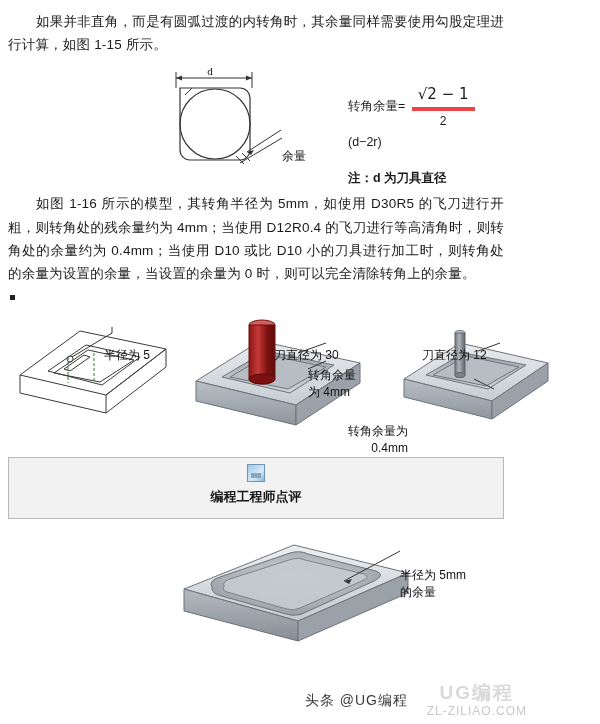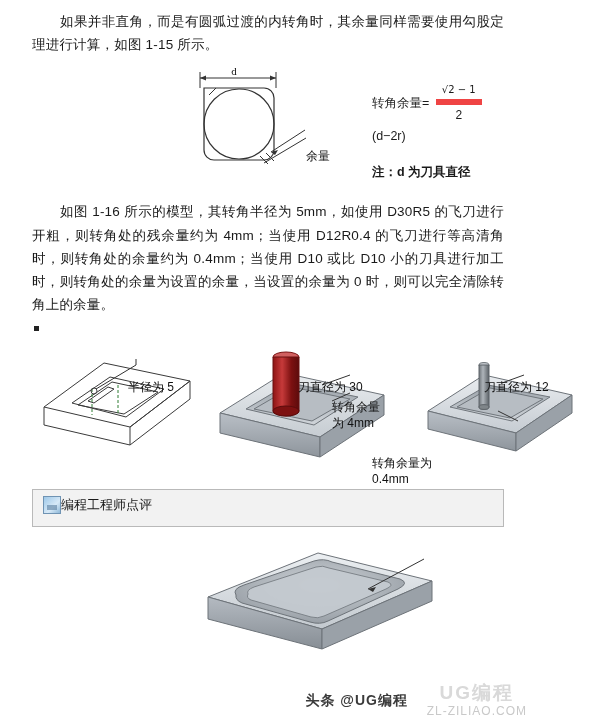--- a/index.html
+++ b/index.html
@@ -13,21 +13,21 @@
     font-family: "Liberation Sans", sans-serif;
     color: #1a1a1a;
     overflow: hidden;
     position: relative;
   }
   .page {
     position: relative;
     width: 528px;
     height: 724px;
     box-sizing: border-box;
-    padding: 10px 24px 0 32px;
+    padding: 10px 24px 0 8px;
   }
 
   
   .para {
     font-size: 13.5px;
     line-height: 1.72;
     text-align: justify;
     margin: 0 0 2px 0;
     letter-spacing: 0.2px;
   }
@@ -58,23 +58,23 @@
     line-height: 1.6;
   }
   .frac {
     display: inline-block;
     vertical-align: middle;
     text-align: center;
     margin: 0 3px;
   }
   .frac .num {
     display: block;
-    border-bottom: 6px solid #ef4444;
+    border-bottom: 4px solid #ef4444;
     padding: 0 6px 1px 6px;
-    font-size: 10px;
+    font-size: 15px;
   }
   .frac .den {
     display: block;
     padding-top: 1px;
     font-size: 12px;
   }
   .sqrt { font-family: "DejaVu Sans", sans-serif; }
   .formula-note { margin-top: 16px; font-size: 12.5px; font-weight: bold; }
 
   
@@ -95,23 +95,25 @@
   
   .tipbox {
     margin-top: 12px;
     border: 1px solid #b9b9b9;
     background: #f2f2f2;
     padding: 6px 10px 9px 10px;
   }
   .tip-head {
     display: flex;
     align-items: center;
+    gap: 6px;
     font-size: 13px;
-    font-weight: normal;
+    font-weight: bold;
     margin-bottom: 3px;
+    flex-direction: column;
   }
   .tip-icon {
     width: 16px; height: 16px;
     flex: none;
     background: linear-gradient(135deg,#9ec8e8 0%, #d7e9f7 60%, #8fb8d8 100%);
     border: 1px solid #6f93b3;
     position: relative;
   }
   .tip-icon:after {
     content: "";
@@ -140,21 +142,20 @@
     position: absolute;
     left: 0; right: 0; bottom: 4px;
     height: 34px;
   }
   .wm-left {
     position: absolute;
     right: 120px; bottom: 10px;
     font-size: 14px;
     color: #3b3b3b;
     letter-spacing: 1px;
-    font-weight: bold;
   }
   .wm-right {
     position: absolute;
     right: 14px; bottom: 14px;
     font-size: 19px;
     color: #d9d9d9;
     font-weight: bold;
     letter-spacing: 2px;
   }
   .wm-sub {
@@ -214,21 +215,21 @@
           <span class="num sqrt">√2 − 1</span>
           <span class="den">2</span>
         </span>
         <span>(d−2r)</span>
       </div>
       <div class="formula-note">注：d 为刀具直径</div>
     </div>
   </div>
 
 
-  <p class="para indent" style="margin-top:8px;">如图 1-16 所示的模型，其转角半径为 5mm，如使用 D30R5 的飞刀进行开粗，则转角处的残余量约为 4mm；当使用 D12R0.4 的飞刀进行等高清角时，则转角处的余量约为 0.4mm；当使用 D10 或比 D10 小的刀具进行加工时，则转角处的余量为设置的余量，当设置的余量为 0 时，则可以完全清除转角上的余量。</p>
+  <p class="para indent" style="">如图 1-16 所示的模型，其转角半径为 5mm，如使用 D30R5 的飞刀进行开粗，则转角处的残余量约为 4mm；当使用 D12R0.4 的飞刀进行等高清角时，则转角处的余量约为 0.4mm；当使用 D10 或比 D10 小的刀具进行加工时，则转角处的余量为设置的余量，当设置的余量为 0 时，则可以完全清除转角上的余量。</p>
   <div style="height:4px;"><span class="bullet-sq"></span></div>
 
   <div class="fig16-wrap">
     <svg width="552" height="148" viewBox="0 0 552 148">
       <defs>
         <linearGradient id="gTop" x1="0" y1="0" x2="0" y2="1">
           <stop offset="0%" stop-color="#e9ecef"></stop>
             <stop offset="100%" stop-color="#c6ccd2"></stop>
         </linearGradient>
         <linearGradient id="gFront" x1="0" y1="0" x2="0" y2="1">
@@ -298,22 +299,22 @@
       <line x1="290" y1="56" x2="318" y2="46" stroke="#333"></line>
       <line x1="300" y1="72" x2="318" y2="64" stroke="#333"></line>
       <line x1="470" y1="54" x2="492" y2="46" stroke="#333"></line>
       <line x1="466" y1="82" x2="486" y2="92" stroke="#333"></line>
     </svg>
 
     <div class="lbl" style="left:96px; top:18px;">半径为 5</div>
     <div class="lbl" style="left:266px; top:18px;">刀直径为 30</div>
     <div class="lbl" style="left:300px; top:38px; white-space:pre;">转角余量
 为 4mm</div>
-    <div class="lbl" style="left:452px; top:18px;">刀直径为 12</div>
-    <div class="lbl" style="left:340px; top:94px; white-space:pre;">转角余量为
+    <div class="lbl" style="left:414px; top:18px;">刀直径为 12</div>
+    <div class="lbl" style="left:340px; top:94px; white-space:pre;text-align:right;">转角余量为
 0.4mm</div>
   </div>
 
 
   <div class="tipbox">
     <div class="tip-head">
       <span class="tip-icon"></span>
       <span>编程工程师点评</span>
     </div>
   </div>
@@ -341,20 +342,22 @@
 
         <path d="M204 58 Q200 52 212 48 L282 24 Q292 21 300 25 L368 42
                  Q378 46 366 52 L296 84 Q288 88 278 85 L210 66 Q203 63 204 58 Z" fill="url(#g17pocket)" stroke="#6d7379"></path>
         <path d="M216 57 Q214 53 222 50 L284 30 Q291 28 297 31 L356 45
                  Q363 48 354 52 L292 79 Q286 82 279 80 L219 63 Q214 61 216 57 Z" fill="#c4cad0" stroke="#7b8187" opacity="0.95"></path>
       </g>
 
       <line x1="336" y1="52" x2="392" y2="22" stroke="#333" stroke-width="1"></line>
       <polygon points="336,52 344,50 341,55" fill="#333"></polygon>
     </svg>
+    <div class="lbl" style="left:392px; top:6px; white-space:pre;">半径为 5mm
+的余量</div>
   </div>
 
   <div class="footer">
     <div class="wm-left">头条 @UG编程</div>
     <div class="wm-right">UG编程</div>
     <div class="wm-sub">ZL-ZILIAO.COM</div>
   </div>
 
 </div>
 

